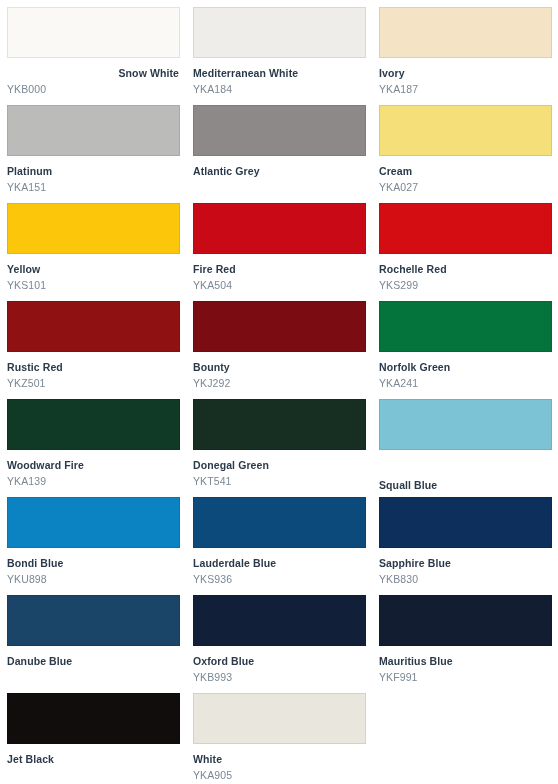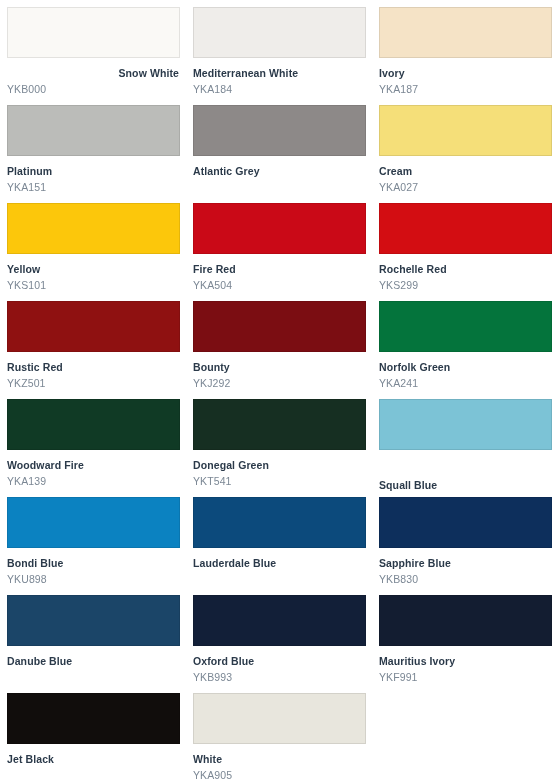--- a/index.html
+++ b/index.html
@@ -133,38 +133,39 @@
       <div class="swatch-code" style="color: rgb(123, 135, 148);">YKA923</div>
     </div>
     <div class="swatch-card">
       <div class="swatch-chip" style="background: rgb(11, 130, 193);"></div>
       <div class="swatch-name" style="color: rgb(43, 58, 74);">Bondi Blue</div>
       <div class="swatch-code" style="color: rgb(123, 135, 148);">YKU898</div>
     </div>
     <div class="swatch-card">
       <div class="swatch-chip" style="background: rgb(12, 74, 124);"></div>
       <div class="swatch-name" style="color: rgb(43, 58, 74);">Lauderdale Blue</div>
+      <div class="swatch-code" style="color: rgb(123, 135, 148);">YKS936</div>
     </div>
     <div class="swatch-card">
       <div class="swatch-chip" style="background: rgb(13, 47, 92);"></div>
       <div class="swatch-name" style="color: rgb(43, 58, 74);">Sapphire Blue</div>
       <div class="swatch-code" style="color: rgb(123, 135, 148);">YKB830</div>
     </div>
     <div class="swatch-card">
       <div class="swatch-chip" style="background: rgb(27, 69, 104);"></div>
       <div class="swatch-name" style="color: rgb(43, 58, 74);">Danube Blue</div>
     </div>
     <div class="swatch-card">
       <div class="swatch-chip" style="background: rgb(18, 31, 56);"></div>
       <div class="swatch-name" style="color: rgb(43, 58, 74);">Oxford Blue</div>
       <div class="swatch-code" style="color: rgb(123, 135, 148);">YKB993</div>
     </div>
     <div class="swatch-card">
       <div class="swatch-chip" style="background: rgb(19, 29, 49);"></div>
-      <div class="swatch-name" style="color: rgb(43, 58, 74);">Mauritius Ivory</div>
+      <div class="swatch-name" style="color: rgb(43, 58, 74);">Mauritius Blue</div>
       <div class="swatch-code" style="color: rgb(123, 135, 148);">YKF991</div>
     </div>
     <div class="swatch-card">
       <div class="swatch-chip" style="background: rgb(17, 13, 12);"></div>
       <div class="swatch-name" style="color: rgb(43, 58, 74);">Jet Black</div>
     </div>
     <div class="swatch-card">
       <div class="swatch-chip" style="background: rgb(232, 230, 221);"></div>
       <div class="swatch-name" style="color: rgb(43, 58, 74);">White</div>
       <div class="swatch-code" style="color: rgb(123, 135, 148);">YKA905</div>

